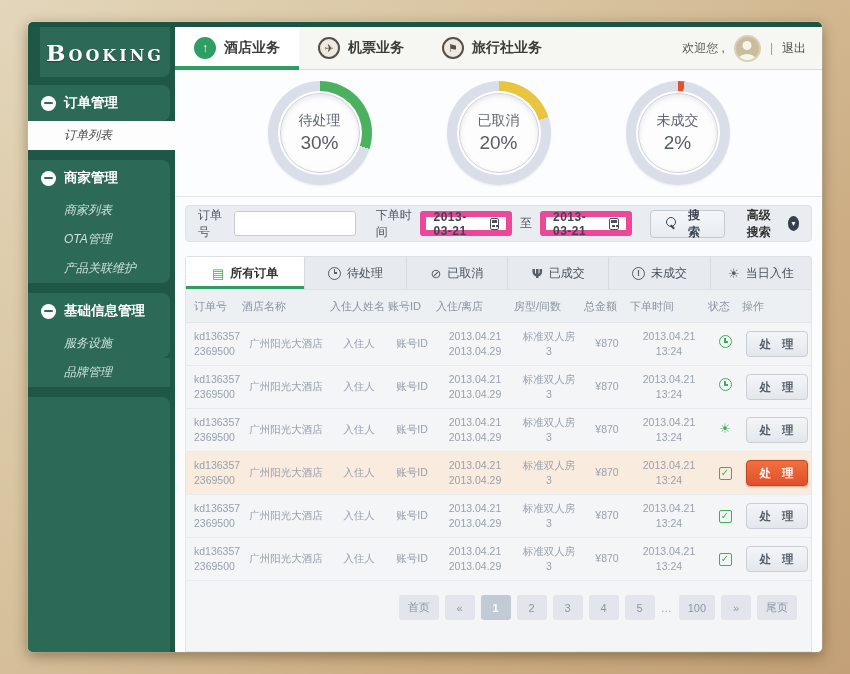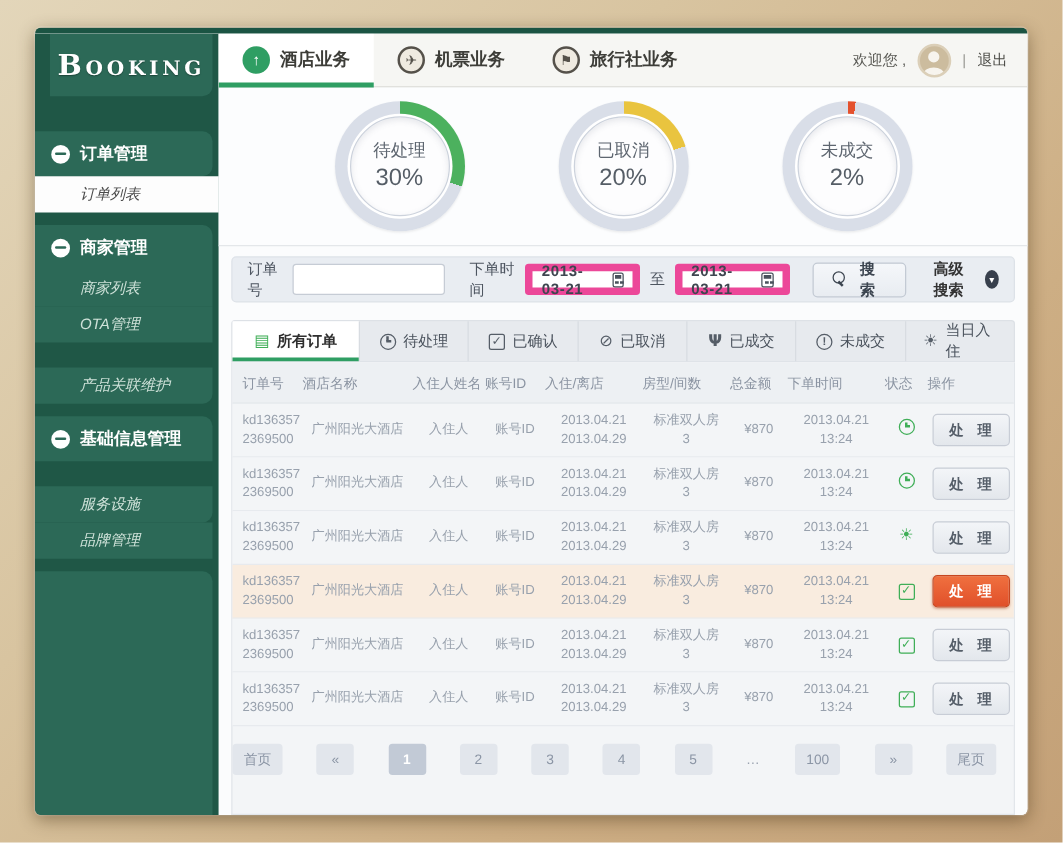--- a/index.html
+++ b/index.html
@@ -21,21 +21,21 @@
   .logo{
     height:50px; margin:0 5px 8px 12px; background:#2c6957; border-radius:0 0 8px 0;
     color:#fff; font-family:"DejaVu Serif","Liberation Serif",serif;
     font-variant:small-caps; font-weight:bold; font-size:23px; letter-spacing:3px;
     display:flex; align-items:center; justify-content:center;
     text-shadow:0 1px 1px rgba(0,0,0,.35);
   }
   .sgroup{ margin-bottom:10px; }
   .blk{ background:#2c6957; margin-right:5px; }
   .rtop{ border-radius:0 8px 0 0; }
-  .rbot{ border-radius:0 0 8px 0;margin-top:20px; }
+  .rbot{ border-radius:0 0 8px 0; }
   .rtop.rbot{ border-radius:0 8px 8px 0; }
   .shead{
     height:36px; display:flex; align-items:center; gap:8px; padding-left:13px;
     color:#fff; font-size:13.5px; font-weight:bold; cursor:pointer;
   }
   .i-minus{ width:15px; height:15px; background:#fff; border-radius:50%; position:relative; flex-shrink:0;}
   .i-minus::after{ content:""; position:absolute; left:3px; right:3px; top:6.5px; height:2px; background:#2c6957; border-radius:1px;}
   .sitem{
     height:29px; display:flex; align-items:center; padding-left:36px;
     color:#cfe2d9; font-size:12px; cursor:pointer;font-style:italic;
@@ -144,21 +144,21 @@
   .btn-action{
     height:26px; width:62px; border:1px solid #c8cdd6; border-radius:4px;
     background:linear-gradient(#f3f5f8,#e3e7ec); color:#555e69; font-size:11.5px; font-weight:bold;
     letter-spacing:4px; padding-left:4px; cursor:pointer; font-family:inherit;
   }
   .btn-action.hot{
     background:linear-gradient(#f0703f,#e0502a); border-color:#c64620; color:#fff;
     box-shadow:0 1px 2px rgba(160,60,20,.4);
   }
   
-  .pagination{ display:flex; justify-content:space-between; align-items:center; gap:6px; padding:14px 14px 0 0; margin-bottom:16px; }
+  .pagination{ display:flex; justify-content:flex-end; align-items:center; gap:6px; padding:14px 14px 0 0; margin-bottom:16px; }
   .pbtn{
     min-width:30px; height:25px; padding:0 9px; border:none; border-radius:3px;
     background:#e2e6ec; color:#8b95a5; font-size:11px; cursor:pointer; font-family:inherit;
   }
   .pbtn.active{ background:#c2cad6; color:#fff; font-weight:bold; }
   .pellipsis{ color:#9aa3b0; font-size:11px; letter-spacing:1px; }
 </style>
 </head>
 <body>
 
@@ -267,24 +267,20 @@
     <section class="ordertabs" id="order-tabs">
         <div class="otab active">
           <span class="i-glyph ic-green">▤</span>
           <span>所有订单</span>
         </div>
         <div class="otab">
           <span class="i-clock ic-dark"></span>
           <span>待处理</span>
         </div>
         <div class="otab">
-          <span class="i-check ic-dark"></span>
-          <span>已确认</span>
-        </div>
-        <div class="otab">
           <span class="i-glyph ic-dark">⊘</span>
           <span>已取消</span>
         </div>
         <div class="otab">
           <span class="i-glyph tro ic-dark">Ψ</span>
           <span>已成交</span>
         </div>
         <div class="otab">
           <span class="i-info ic-dark"></span>
           <span>未成交</span>

